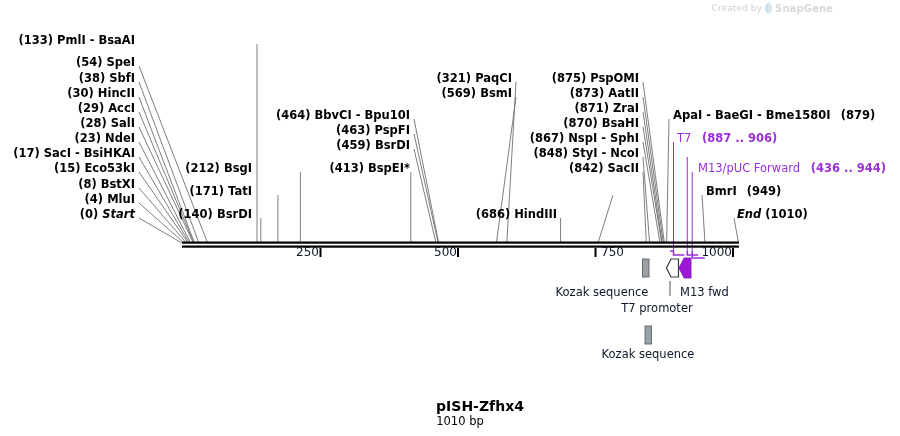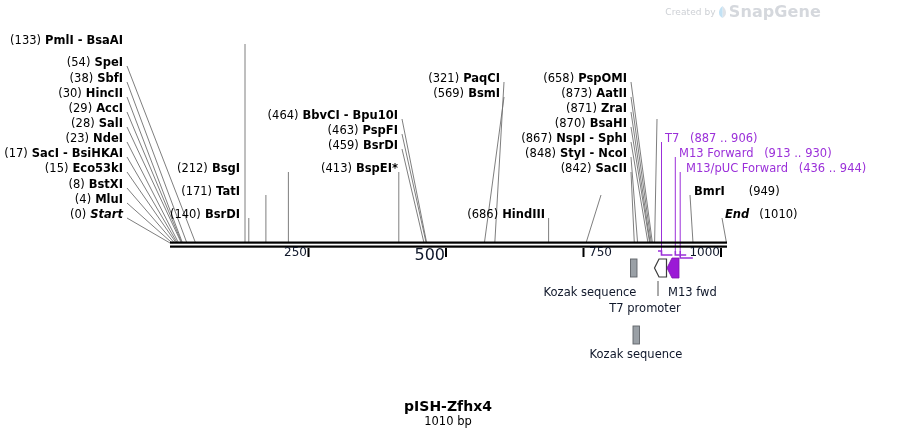--- a/index.html
+++ b/index.html
@@ -4,59 +4,60 @@
 <title>SnapGene Map</title>
 <style>
   html,body{margin:0;padding:0;}
   body{
     width:900px;height:436px;position:relative;overflow:hidden;
     background:#ffffff;
     font-family:"DejaVu Sans","Liberation Sans",sans-serif;
     color:#000;
     -webkit-font-smoothing:antialiased;
   }
-  #map{position:absolute;left:0;top:0;width:829px;height:436px;}
+  #map{position:absolute;left:12px;top:0;width:829px;height:436px;}
 
   
   .watermark{
     position:absolute;right:8px;top:2px;
     font-size:9px;color:#c9ccd1;
     display:flex;align-items:center;gap:3px;
     letter-spacing:.1px;white-space:nowrap;
   }
   .watermark .wm-made{color:#cdd0d5;}
-  .watermark .wm-brand{color:#d5d8dd;font-weight:bold;font-size:16px;text-align:right;}
+  .watermark .wm-brand{color:#d5d8dd;font-weight:bold;font-size:10px;text-align:right;}
   .wm-logo{width:7px;height:12px;display:inline-block;position:relative;}
 
   
   .lbl{
     position:absolute;white-space:nowrap;
     font-size:11.5px;font-weight:bold;line-height:1;
   }
-  .lbl .pos{font-weight:normal;}
+  .lbl .pos{font-weight:bold;}
   .lbl.italic{font-style:italic;}
   .lbl.primer{color:#9b30d9;font-weight:normal;font-size:11.5px;}
   .lbl.primer .pos{color:#9b30d9;}
   .lbl.rt{transform:translateX(-100%);}
 
   
   svg{position:absolute;left:0;top:0;overflow:visible;}
 
   
   .feat-cap{
     position:absolute;white-space:nowrap;
     font-size:11.5px;font-weight:normal;color:#0f172a;
   }
   .feat-cap.center{transform:translateX(-50%);}
 
   
   .title{
     position:absolute;white-space:nowrap;
     font-weight:bold;font-size:14px;color:#000;
     transform:translateX(-50%);
+    margin-left:20px;
   }
   .subtitle{
     position:absolute;white-space:nowrap;
     font-size:11.5px;color:#000;
     transform:translateX(-50%);
   }
 </style>
 </head>
 <body>
 
@@ -152,21 +153,21 @@
 
       <path d="M679.0 258 L672.0 258 L667.0 268 L672.0 278 L679.0 278 Z" fill="#9b19d6" stroke="#7d12ad" stroke-width="0.8"></path>
 
       <line x1="658" y1="281" x2="658" y2="296" stroke="#555" stroke-width="1"></line>
 
       <rect x="633.0" y="326" width="6.5" height="18" fill="#9aa0a6" stroke="#5f6368" stroke-width="0.9"></rect>
     </g>
   </svg>
 
   <div class="feat-cap" style="left:307px;top:245px;transform:translateX(-100%);font-size:12px;">250</div>
-  <div class="feat-cap" style="left:445px;top:245px;transform:translateX(-100%);font-size:16px;">500</div>
+  <div class="feat-cap" style="left:445px;top:245px;transform:translateX(-100%);font-size:12px;">500</div>
   <div class="feat-cap" style="left:582px;top:245px;transform:translateX(-100%);font-size:12px;margin-left:30px;">750</div>
   <div class="feat-cap" style="left:720px;top:245px;transform:translateX(-100%);font-size:12px;">1000</div>
 
   <div class="lbl rt italic" style="left:123px;top:209px">
     <span class="pos" style="font-style:normal">(0)</span>
     <span>Start</span>
   </div>
   <div class="lbl rt" style="left:123px;top:194px">
     <span class="pos">(4)</span>
     <span>MluI</span>
@@ -274,40 +275,40 @@
   </div>
   <div class="lbl rt" style="left:627px;top:103px">
     <span class="pos">(871)</span>
     <span>ZraI</span>
   </div>
   <div class="lbl rt" style="left:627px;top:88px">
     <span class="pos">(873)</span>
     <span>AatII</span>
   </div>
   <div class="lbl rt" style="left:627px;top:73px">
-    <span class="pos">(658)</span>
+    <span class="pos">(875)</span>
     <span>PspOMI</span>
   </div>
 
+  <div class="lbl" style="left:661px;top:110px">
+    <span>ApaI  -  BaeGI  -  Bme1580I</span>
+    <span class="pos" style="margin-left:6px">(879)</span>
+  </div>
   <div class="lbl" style="left:694px;top:186px">
     <span>BmrI</span>
-    <span class="pos" style="margin-left:20px">(949)</span>
+    <span class="pos" style="margin-left:6px">(949)</span>
   </div>
   <div class="lbl italic" style="left:725px;top:209px">
     <span>End</span>
-    <span class="pos" style="margin-left:6px;font-style:normal">(1010)</span>
+    <span class="pos" style="font-style:normal">(1010)</span>
   </div>
 
   <div class="lbl primer" style="left:665px;top:133px">
     <span>T7</span>
     <span class="pos" style="margin-left:7px">(887 .. 906)</span>
-  </div>
-  <div class="lbl primer" style="left:679px;top:148px">
-    <span>M13 Forward</span>
-    <span class="pos" style="margin-left:7px">(913 .. 930)</span>
   </div>
   <div class="lbl primer" style="left:686px;top:163px">
     <span>M13/pUC Forward</span>
     <span class="pos" style="margin-left:7px">(436 .. 944)</span>
   </div>
 
   <div class="feat-cap center" style="left:590px;top:285px">Kozak sequence</div>
   <div class="feat-cap center" style="left:645px;top:301px">T7 promoter</div>
   <div class="feat-cap" style="left:668px;top:285px">M13 fwd</div>
   <div class="feat-cap center" style="left:636px;top:347px">Kozak sequence</div>

